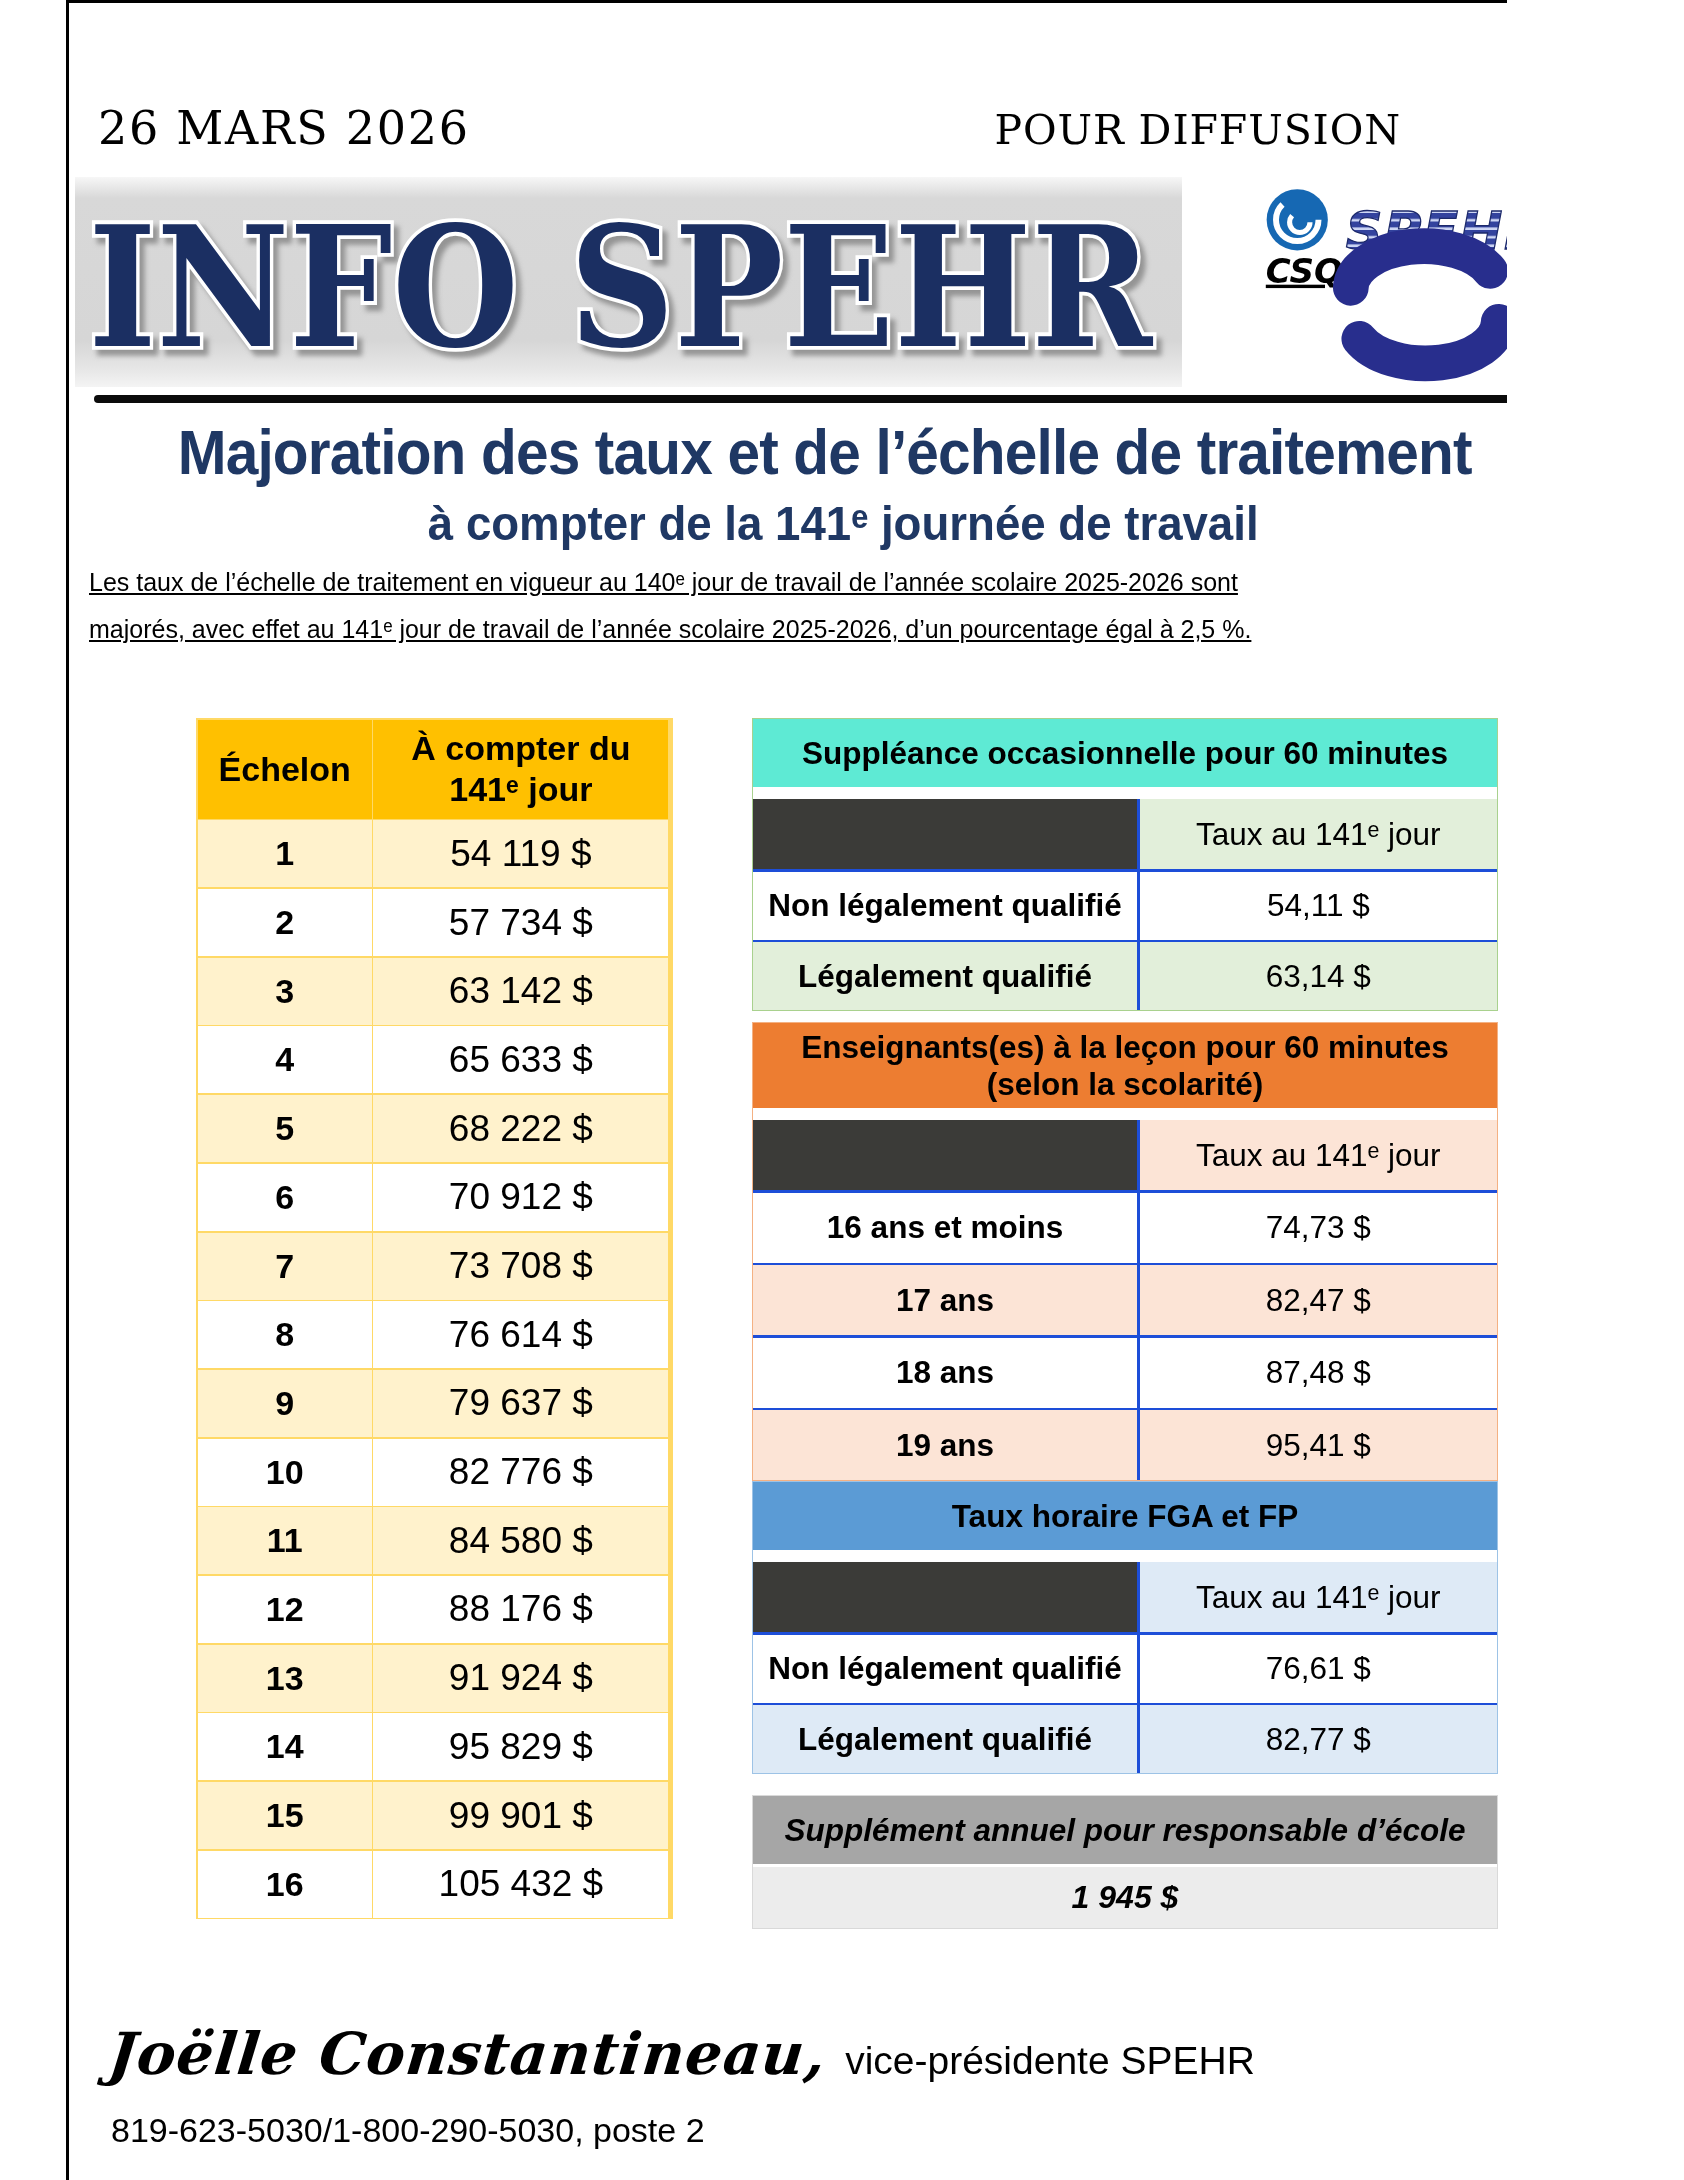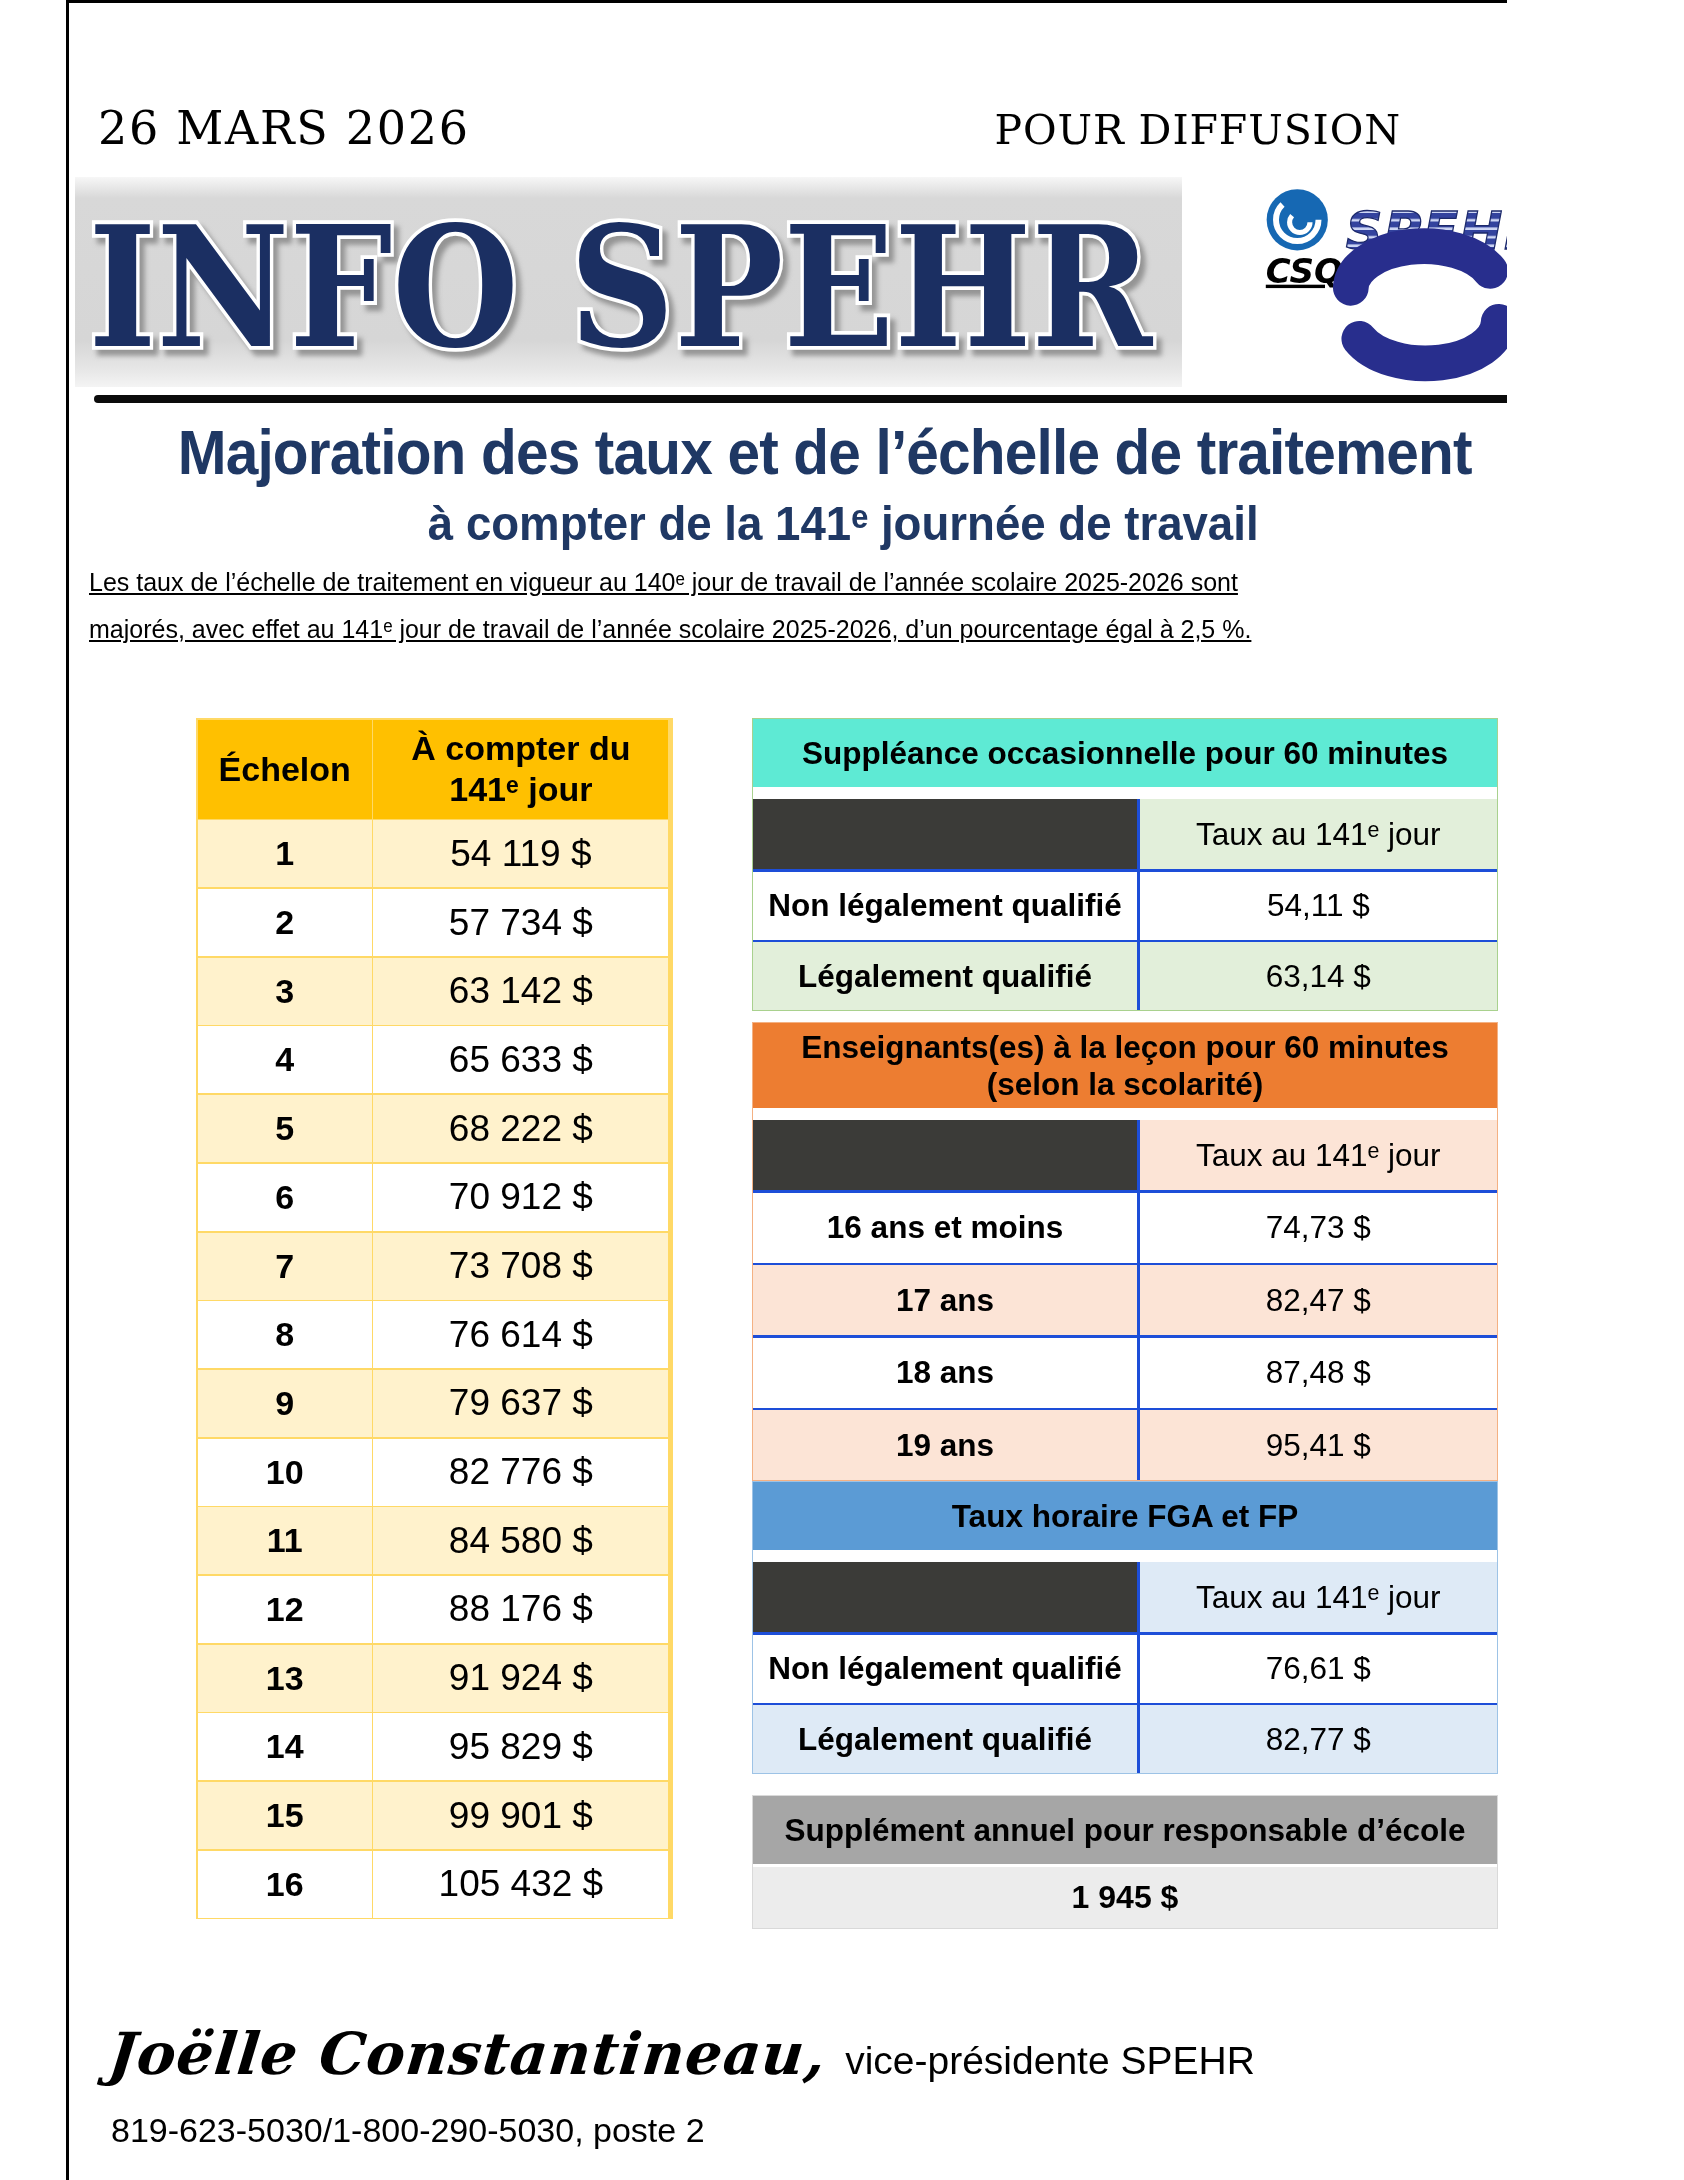--- a/index.html
+++ b/index.html
@@ -88,21 +88,21 @@
   .rt-orange .rt-title { background:#ED7D31; height:85px; }
   .rt-orange .rt-cell { height:70px; }
   .bg-lorange { background:#FCE4D6; }
 
   .rt-blue { top:1481px; border:1.7px solid #9DC3E6; }
   .rt-blue .rt-title { background:#5B9BD5; height:68px; }
   .rt-blue .rt-cell { height:68px; }
   .rt-blue .rt-cell.h { height:70px; }
   .bg-lblue { background:#DEEAF6; }
 
-  .rt-gray { top:1795px; border:1.7px solid #D9D9D9; }
+  .rt-gray { top:1795px; border:1.7px solid #D9D9D9;font-style:italic; }
   .rt-gray .rt-title { background:#A6A6A6; height:68px; }
   .rt-gray .rt-value { display:flex; align-items:center; justify-content:center; height:61px; margin-top:2.6px;
                        background:#ECECEC; font-weight:bold; font-size:32px; }
   .bg-white { background:#FFFFFF; }
 
   
   .footer-sign { position:absolute; left:109px; top:2020px; display:flex; align-items:baseline; gap:19px; }
   .signature {
     font-family:"DejaVu Serif","Liberation Serif",serif; font-style:italic; font-weight:bold;
     font-size:58px; transform:skewX(-6deg); letter-spacing:0.9px;

